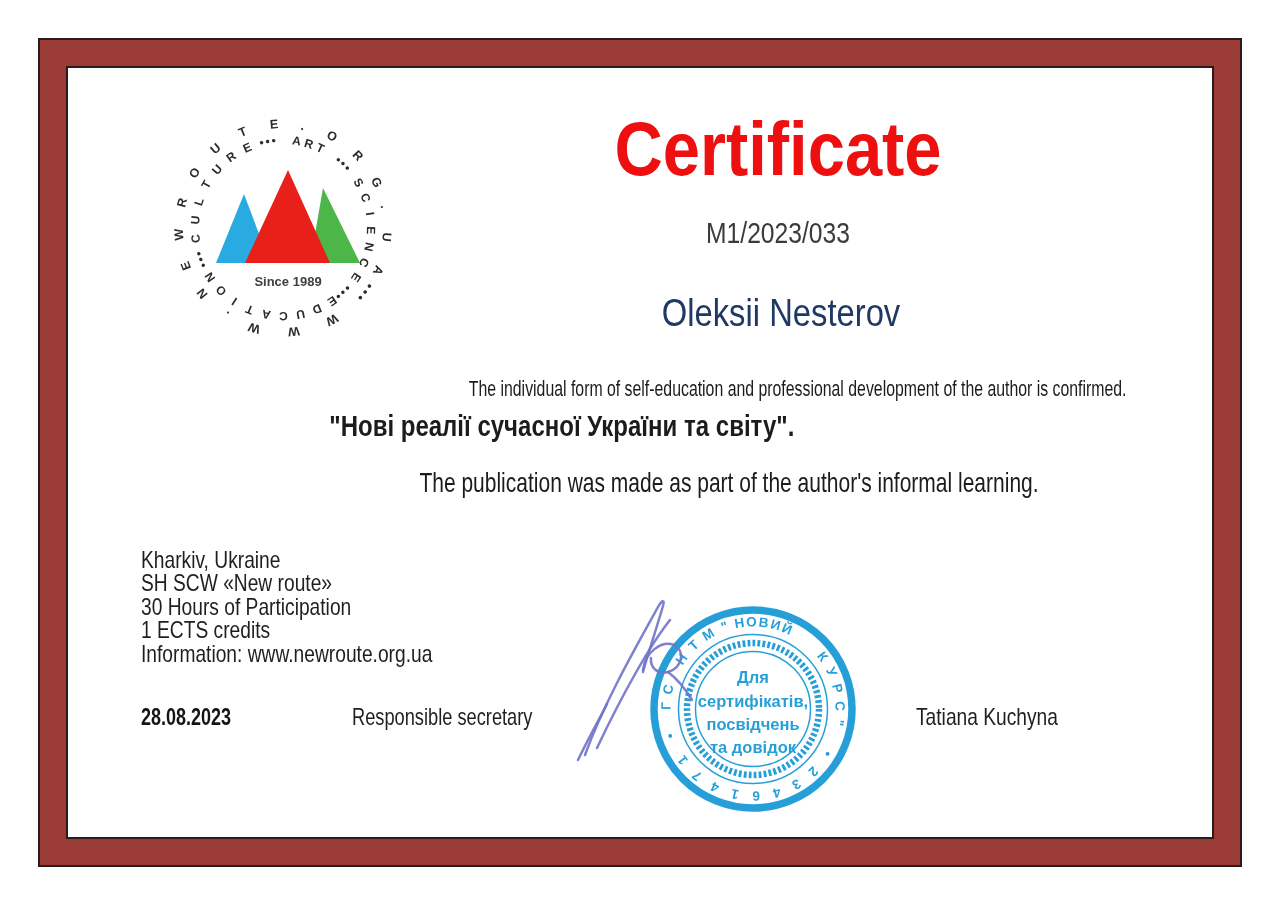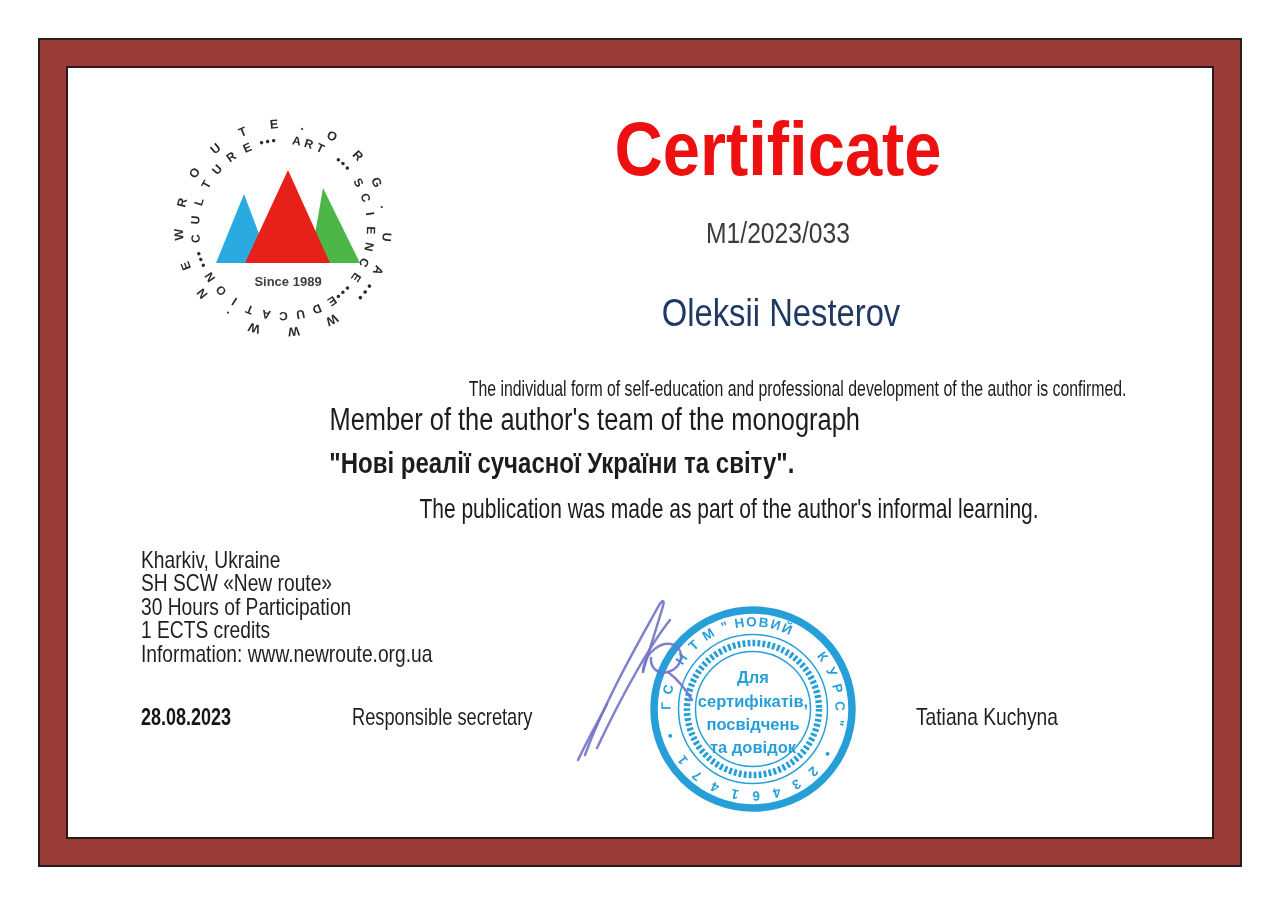--- a/index.html
+++ b/index.html
@@ -38,21 +38,21 @@
     position:absolute;right:153px;top:376px;color:#1c1c1c;
   }
   .statements .line{line-height:1.15;white-space:nowrap;}
   .statements .line > span{display:inline-block;transform-origin:100% 50%;}
   .line-confirm{font-size:22px;}
   .line-confirm > span{transform:scaleX(0.72);}
   .line-member{font-size:31px;margin-top:1px;}
   .line-member > span{transform:scaleX(0.82);}
   .line-monograph{font-size:30px;font-weight:bold;margin-top:8px;}
   .line-monograph > span{transform:scaleX(0.80);}
-  .line-publication{font-size:28px;margin-top:13px;}
+  .line-publication{font-size:28px;margin-top:23px;}
   .line-publication > span{transform:scaleX(0.75);}
   .details{
     position:absolute;left:141px;top:548px;font-size:24px;line-height:23.4px;
     color:#1f1f1f;transform:scaleX(0.8);transform-origin:0 0;white-space:nowrap;
   }
   .footer-date{
     position:absolute;left:141px;top:704px;font-size:24px;font-weight:bold;line-height:1.05;
     color:#151515;transform:scaleX(0.75);transform-origin:0 0;white-space:nowrap;
   }
   .footer-secretary{
@@ -163,23 +163,20 @@
   </svg>
 
   <div class="title">Certificate</div>
   <div class="cert-number">M1/2023/033</div>
   <div class="recipient">Oleksii Nesterov</div>
 
   <div class="statements">
     <div class="line line-confirm">
       <span>The individual form of self-education and professional development of the author is confirmed.</span>
     </div>
-    <div class="line line-member">
-      <span>Member of the author's team of the monograph</span>
-    </div>
     <div class="line line-monograph">
       <span>"Нові реалії сучасної України та світу".</span>
     </div>
     <div class="line line-publication">
       <span>The publication was made as part of the author's informal learning.</span>
     </div>
   </div>
 
   <div class="details">
     <div>Kharkiv, Ukraine</div>

